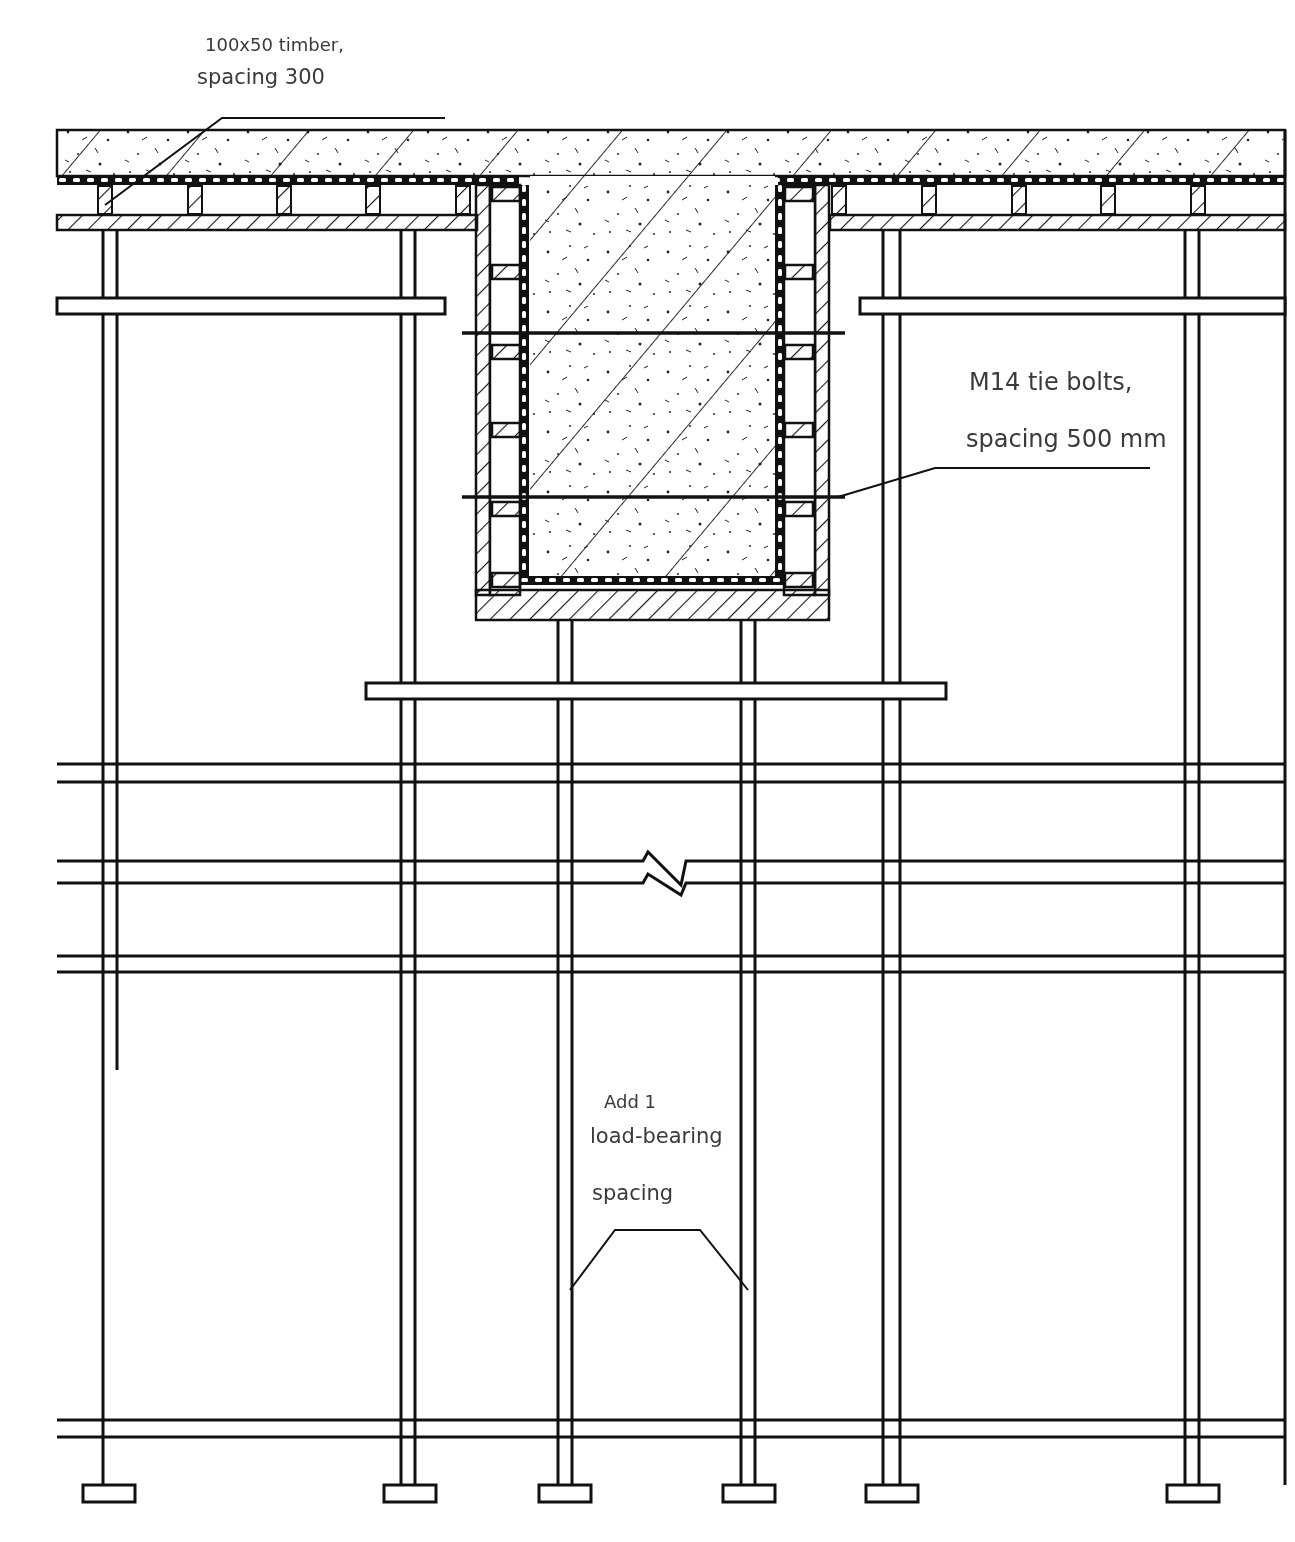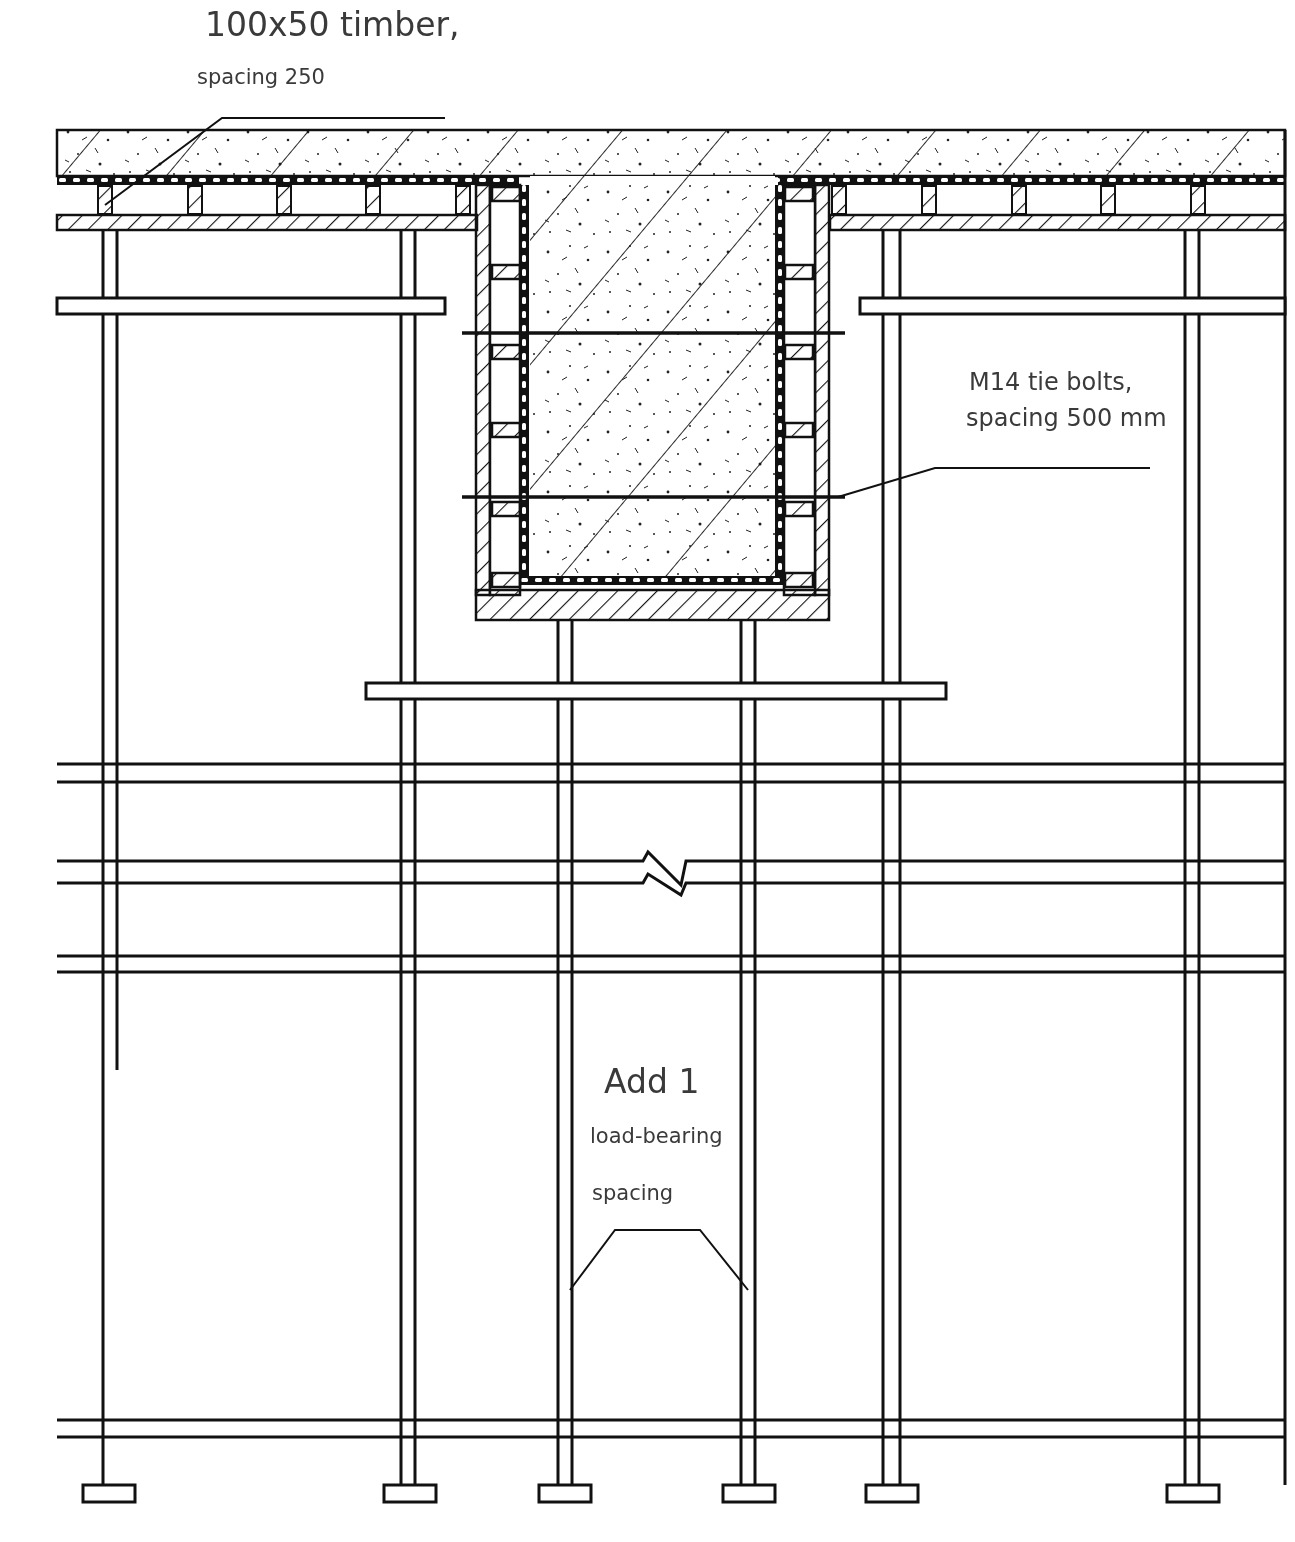--- a/index.html
+++ b/index.html
@@ -1,19 +1,19 @@
 <!DOCTYPE html>
 <html><head>
 <meta charset="utf-8">
 <style>
   html, body { margin: 0; padding: 0; background: #ffffff; }
   body { width: 1295px; height: 1542px; position: relative; overflow: hidden; font-family: "DejaVu Sans", sans-serif; }
   #drawing { position: absolute; left: 0; top: 0; width: 1295px; height: 1542px; }
   .lbl { position: absolute; color: #3a3a3a; white-space: nowrap; font-family: "DejaVu Sans", sans-serif; }
-  .lbl-lg { font-size: 33px; }
+  .lbl-lg { font-size: 18px; margin-top: 29px; }
   .lbl-md { font-size: 24px; margin-left: 44px; }
   .lbl-sm { font-size: 21px; }
 </style>
 </head>
 <body>
 
 <svg id="drawing" viewBox="0 0 1295 1542" xmlns="http://www.w3.org/2000/svg">
   <defs>
     <pattern id="hatch" patternUnits="userSpaceOnUse" width="14" height="14" patternTransform="rotate(45)">
       <line x1="0" y1="0" x2="0" y2="14" stroke="#111" stroke-width="2.2"></line>
@@ -142,18 +142,18 @@
   </g>
 
   <g stroke="#111" stroke-width="2" fill="none">
     <path d="M445 118 H222 L105 205"></path>
     <path d="M1150 468 H935 L838 497"></path>
     <path d="M570 1290 L615 1230 H700 L748 1290"></path>
   </g>
 </svg>
 
 <div class="lbl lbl-lg" style="left:205px; top:5px;">100x50 timber,</div>
-<div class="lbl lbl-sm" style="left:197px; top:65px;">spacing 250</div>
+<div class="lbl lbl-sm" style="left:197px; top:65px;">spacing 300</div>
 <div class="lbl lbl-md" style="left:925px; top:368px;">M14 tie bolts,</div>
-<div class="lbl lbl-md" style="left:922px; top:404px;text-align:right;">spacing 500 mm</div>
+<div class="lbl lbl-md" style="left:922px; top:425px;text-align:right;">spacing 500 mm</div>
 <div class="lbl lbl-lg" style="left:604px; top:1062px;">Add 1</div>
 <div class="lbl lbl-sm" style="left:590px; top:1124px;">load-bearing</div>
 <div class="lbl lbl-sm" style="left:592px; top:1181px;">spacing</div>
 
 </body></html>

